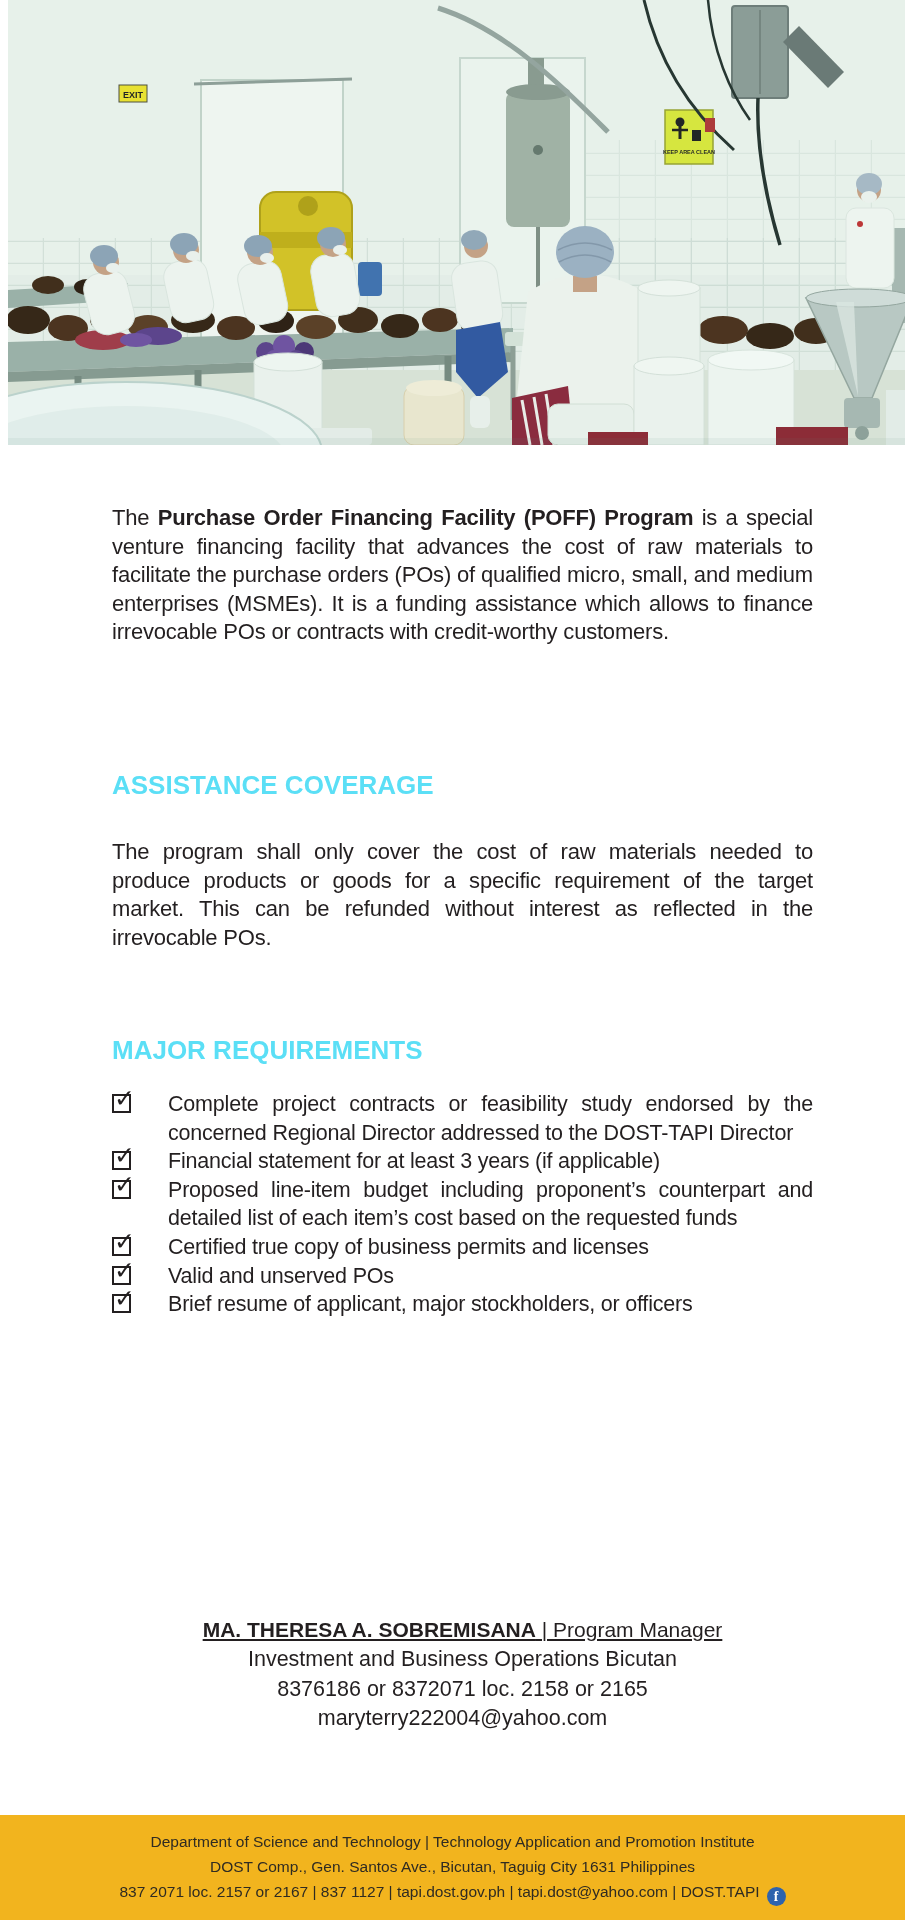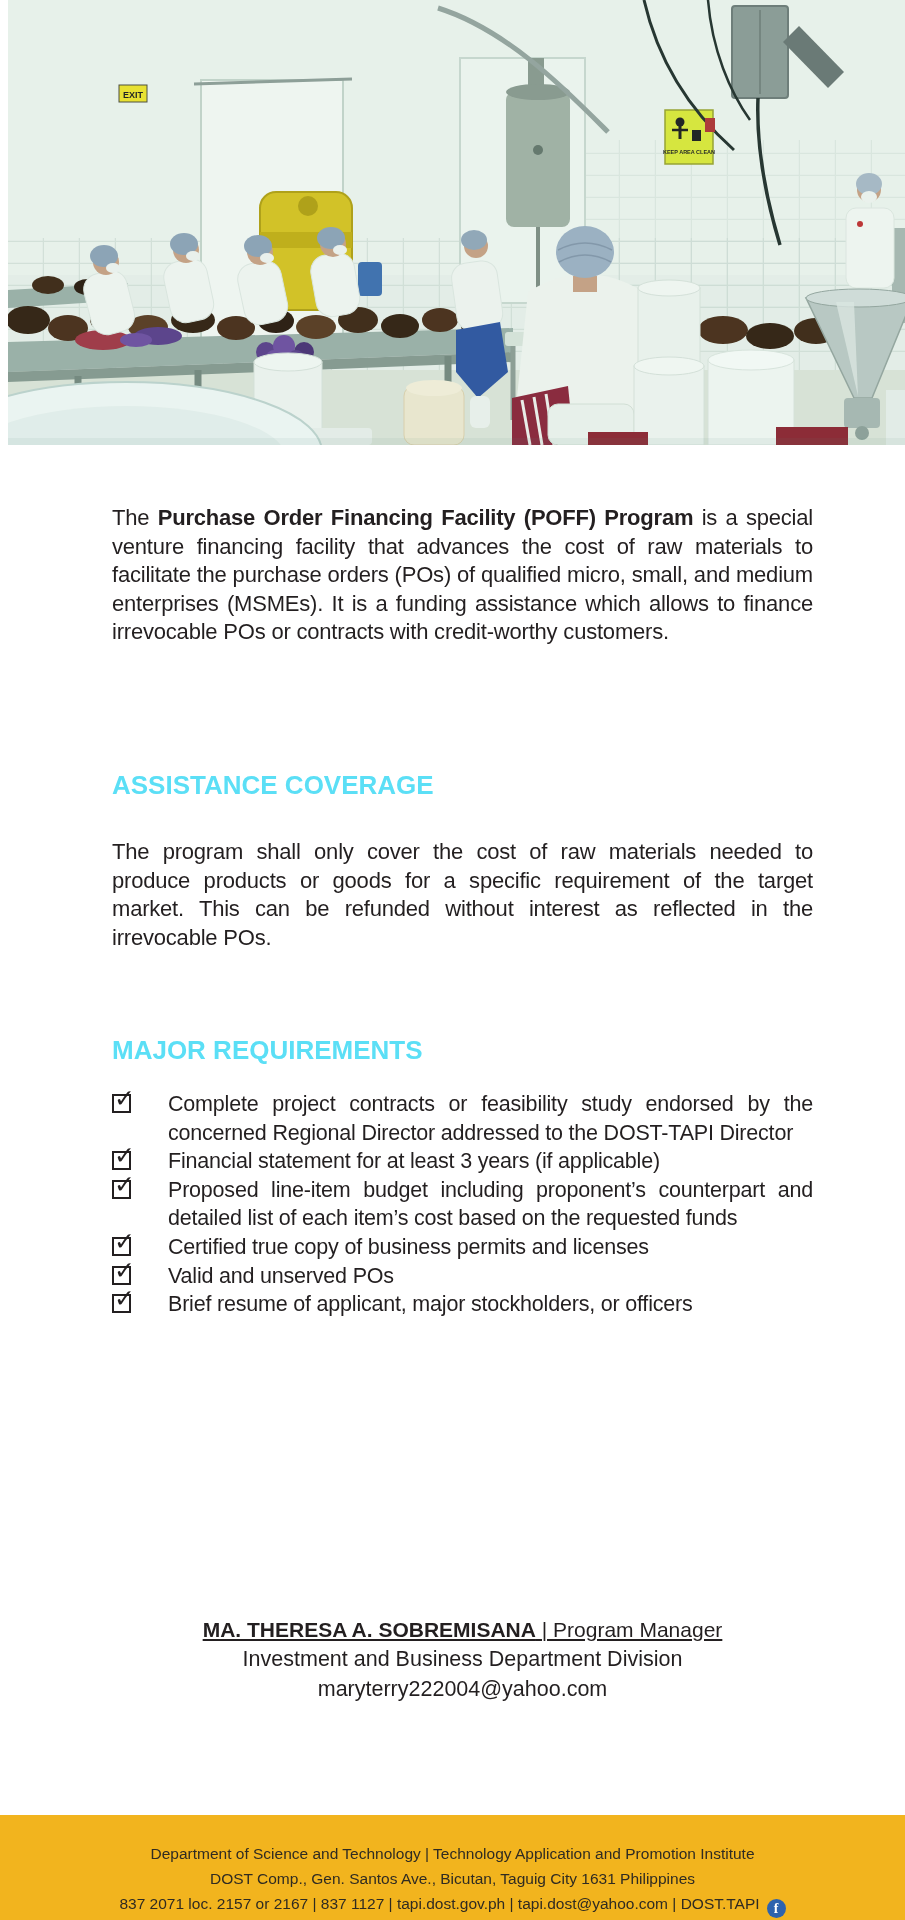--- a/index.html
+++ b/index.html
@@ -22,21 +22,21 @@
   .checkbox .tick { position:absolute; left:0px; top:-10px; font-size:25px; line-height:1;
                     font-family:"DejaVu Sans", sans-serif; color:#231f20; }
   .item-text { flex:1; text-align:justify; }
 
   .contact { text-align:center; }
   .contact-intro { font-size:21.5px; line-height:30px; }
   .contact-name { margin-top:36px; font-size:21px; line-height:30px;text-decoration:underline; }
   .contact-line { font-size:21.5px; line-height:29.5px; }
 
   .footer { position:absolute; left:0; bottom:0; width:905px; height:105px;
-            background:#F2B41E; text-align:center; padding-top:26px; color:#2f2b22; }
+            background:#F2B41E; text-align:center; padding-top:14px; color:#2f2b22; }
   .footer-line { font-size:15.5px; line-height:25px; }
   .fb { display:inline-flex; width:19px; height:19px; border-radius:50%; background:#2E63AD;
         color:#ffffff; align-items:center; justify-content:center; font-weight:bold;
         font-size:14px; vertical-align:-4px; margin-left:7px; font-family:"Liberation Serif", serif; }
 </style>
 </head>
 <body>
 
 <div class="page">
 
@@ -303,21 +303,22 @@
           <span class="checkbox">
             <span class="tick">✓</span>
           </span>
         </span>
       <span class="item-text">Brief resume of applicant, major stockholders, or officers</span>
     </li>
   </ul>
 
   <div class="block contact" style="top:1579px;">
     <p class="contact-name"><b>MA. THERESA A. SOBREMISANA</b><span> | Program Manager</span></p>
-    <p class="contact-line">Investment and Business Department Division</p>
+    <p class="contact-line">Investment and Business Operations Bicutan</p>
+    <p class="contact-line">8376186 or 8372071 loc. 2158 or 2165</p>
     <p class="contact-line">maryterry222004@yahoo.com</p>
   </div>
 
   <div class="footer">
     <div class="footer-line">Department of Science and Technology | Technology Application and Promotion Institute</div>
     <div class="footer-line">DOST Comp., Gen. Santos Ave., Bicutan, Taguig City 1631 Philippines</div>
     <div class="footer-line"><span>837 2071 loc. 2157 or 2167 | 837 1127 | tapi.dost.gov.ph | tapi.dost@yahoo.com | DOST.TAPI</span><span class="fb">f</span></div>
   </div>
 
 </div>

